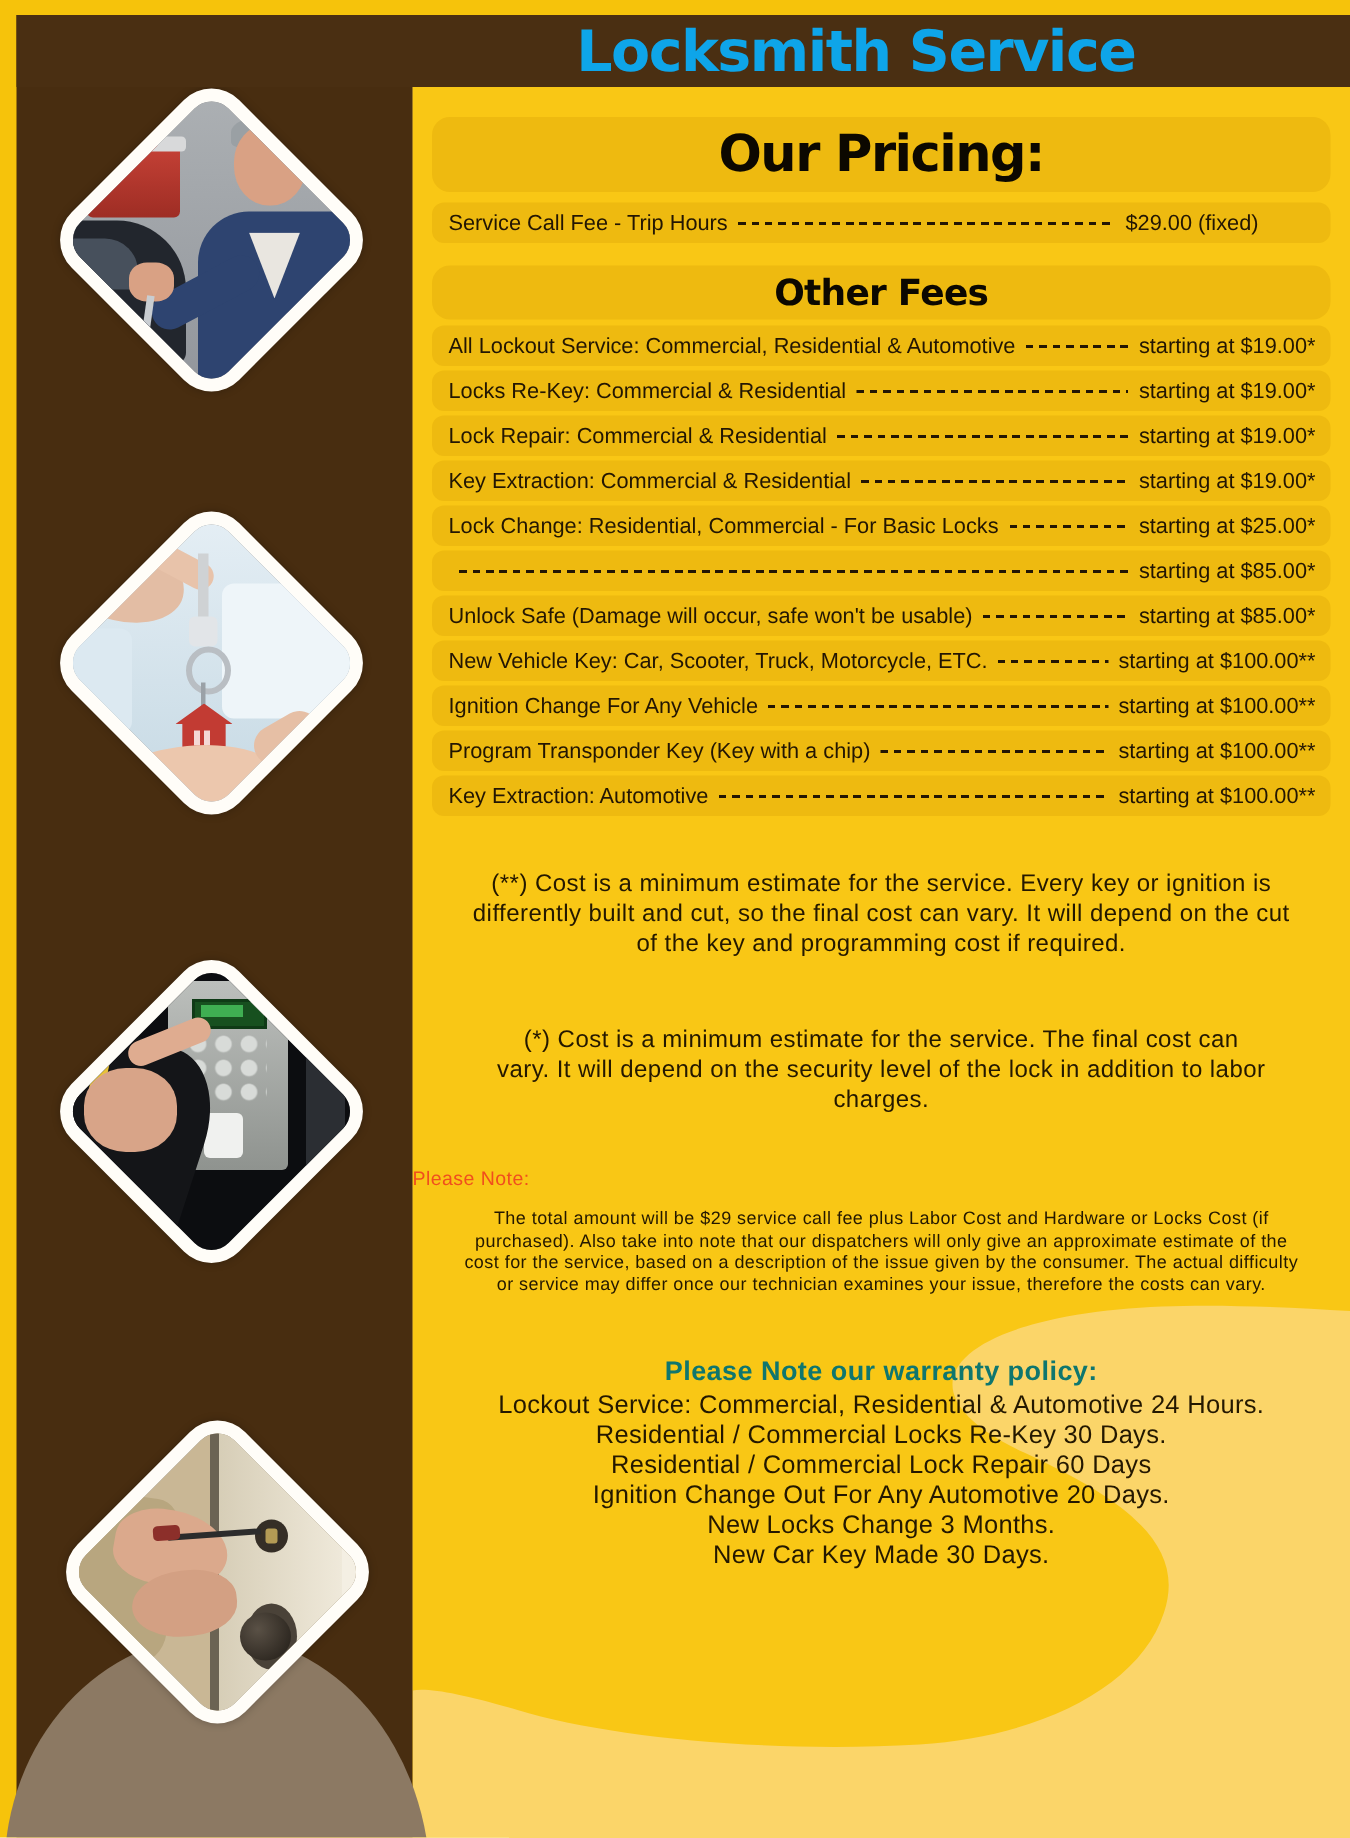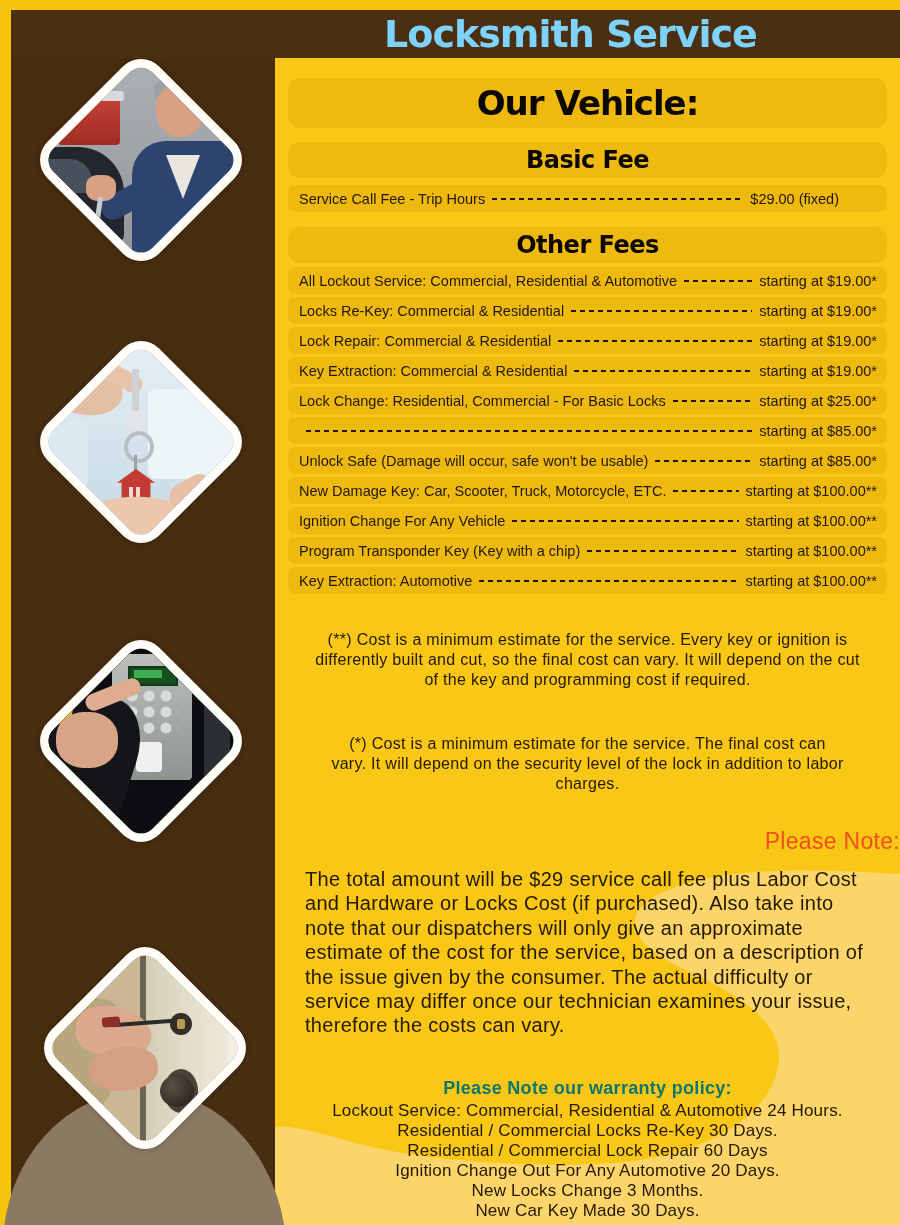--- a/index.html
+++ b/index.html
@@ -2,21 +2,21 @@
 <html><head>
 <meta charset="utf-8">
 <style>
   html,body{margin:0;padding:0;}
   body{font-family:"Liberation Sans",sans-serif;}
   .page{position:relative;width:900px;height:1225px;background:#f6c30b;overflow:hidden;}
 
   
   .titlebar{position:absolute;left:11px;top:10px;width:889px;height:48px;background:#4a2f12;z-index:4;
             display:flex;align-items:center;justify-content:center;padding-left:230px;box-sizing:border-box;}
-  .titlebar h1{margin:0;font-family:"DejaVu Sans",sans-serif;font-weight:800;font-size:38px;color:#7dd3fc;letter-spacing:-1px;}
+  .titlebar h1{margin:0;font-family:"DejaVu Sans",sans-serif;font-weight:800;font-size:38px;color:#0ea5e9;letter-spacing:-1px;}
 
   
   .sidebar{position:absolute;left:11px;top:10px;width:264px;height:1215px;background:#482d10;z-index:2;overflow:visible;}
   .taupe-blob{position:absolute;left:-8px;top:1080px;width:284px;height:560px;background:#8c7963;
               border-radius:50% 50% 0 0 / 28% 30% 0 0;}
   .diamond{position:absolute;width:158px;height:158px;background:#fffdf8;border-radius:26px;transform:rotate(45deg);
            box-shadow:0 0 6px rgba(0,0,0,.25);}
   .d-in{position:absolute;inset:9px;border-radius:16px;overflow:hidden;background:#888;}
   .scene{position:absolute;width:226px;height:226px;left:50%;top:50%;transform:translate(-50%,-50%) rotate(-45deg);}
   .scene div{position:absolute;}
@@ -97,22 +97,22 @@
   .rows.first{margin-top:7px;}
   .fee-row{background:#eeba10;border-radius:8px;height:27px;display:flex;align-items:center;
            padding:0 10px 0 11px;font-size:14.5px;color:#231603;}
   .fee-row.basic{padding-right:48px;}
   .fee-label,.fee-price{white-space:nowrap;}
   .leader{flex:1;height:2px;min-width:16px;margin:1px 7px 0;align-self:center;
           background:repeating-linear-gradient(90deg,#231603 0 5px,transparent 5px 9px);}
 
   .note{width:515px;margin:44px auto 0;text-align:center;font-size:16px;line-height:1.25;letter-spacing:0.3px;color:#241800;}
   .note2{width:545px;margin-top:36px;}
-  .pn-head{margin:34px auto 12px;text-align:right;font-size:23px;letter-spacing:0.3px;color:#f04e1e;}
-  .pn-body{width:565px;margin:3px auto 0;text-align:left;font-size:20px;line-height:1.22;letter-spacing:0.3px;color:#241800;}
+  .pn-head{margin:34px auto 12px;text-align:left;font-size:13px;letter-spacing:0.3px;color:#f04e1e;}
+  .pn-body{width:565px;margin:3px auto 0;text-align:center;font-size:12px;line-height:1.22;letter-spacing:0.3px;color:#241800;}
   .w-head{margin:40px auto 0;text-align:center;font-size:18px;font-weight:700;letter-spacing:0.3px;color:#0f766e;}
   .w-lines{margin-top:2px;}
   .w-line{margin:0 auto;text-align:center;font-size:17px;line-height:1.18;letter-spacing:0.2px;color:#241800;}
 </style>
 </head>
 <body>
 
 <div class="page">
 
   <aside class="sidebar">
@@ -204,26 +204,23 @@
         C348,842 338,878 407,910
         C476,942 516,972 501,1017
         C485,1067 417,1100 338,1105
         C238,1111 129,1100 70,1082
         C35,1072 12,1067 0,1069 Z"></path>
     </svg>
 
     <div class="content">
 
       <div class="band band-xl">
-        <span>Our Vehicle:</span>
-      </div>
-
-      <div class="band band-lg mt-basic">
-        <span>Basic Fee</span>
-      </div>
+        <span>Our Pricing:</span>
+      </div>
+
 
       <div class="rows first">
 
           <div class="fee-row basic">
             <span class="fee-label">Service Call Fee - Trip Hours</span>
             <span class="leader"></span>
             <span class="fee-price">$29.00 (fixed)</span>
           </div>
         </div>
 
@@ -268,21 +265,21 @@
             <span class="fee-price">starting at $85.00*</span>
           </div>
 
           <div class="fee-row">
             <span class="fee-label">Unlock Safe (Damage will occur, safe won't be usable)</span>
             <span class="leader"></span>
             <span class="fee-price">starting at $85.00*</span>
           </div>
 
           <div class="fee-row">
-            <span class="fee-label">New Damage Key: Car, Scooter, Truck, Motorcycle, ETC.</span>
+            <span class="fee-label">New Vehicle Key: Car, Scooter, Truck, Motorcycle, ETC.</span>
             <span class="leader"></span>
             <span class="fee-price">starting at $100.00**</span>
           </div>
 
           <div class="fee-row">
             <span class="fee-label">Ignition Change For Any Vehicle</span>
             <span class="leader"></span>
             <span class="fee-price">starting at $100.00**</span>
           </div>
 

